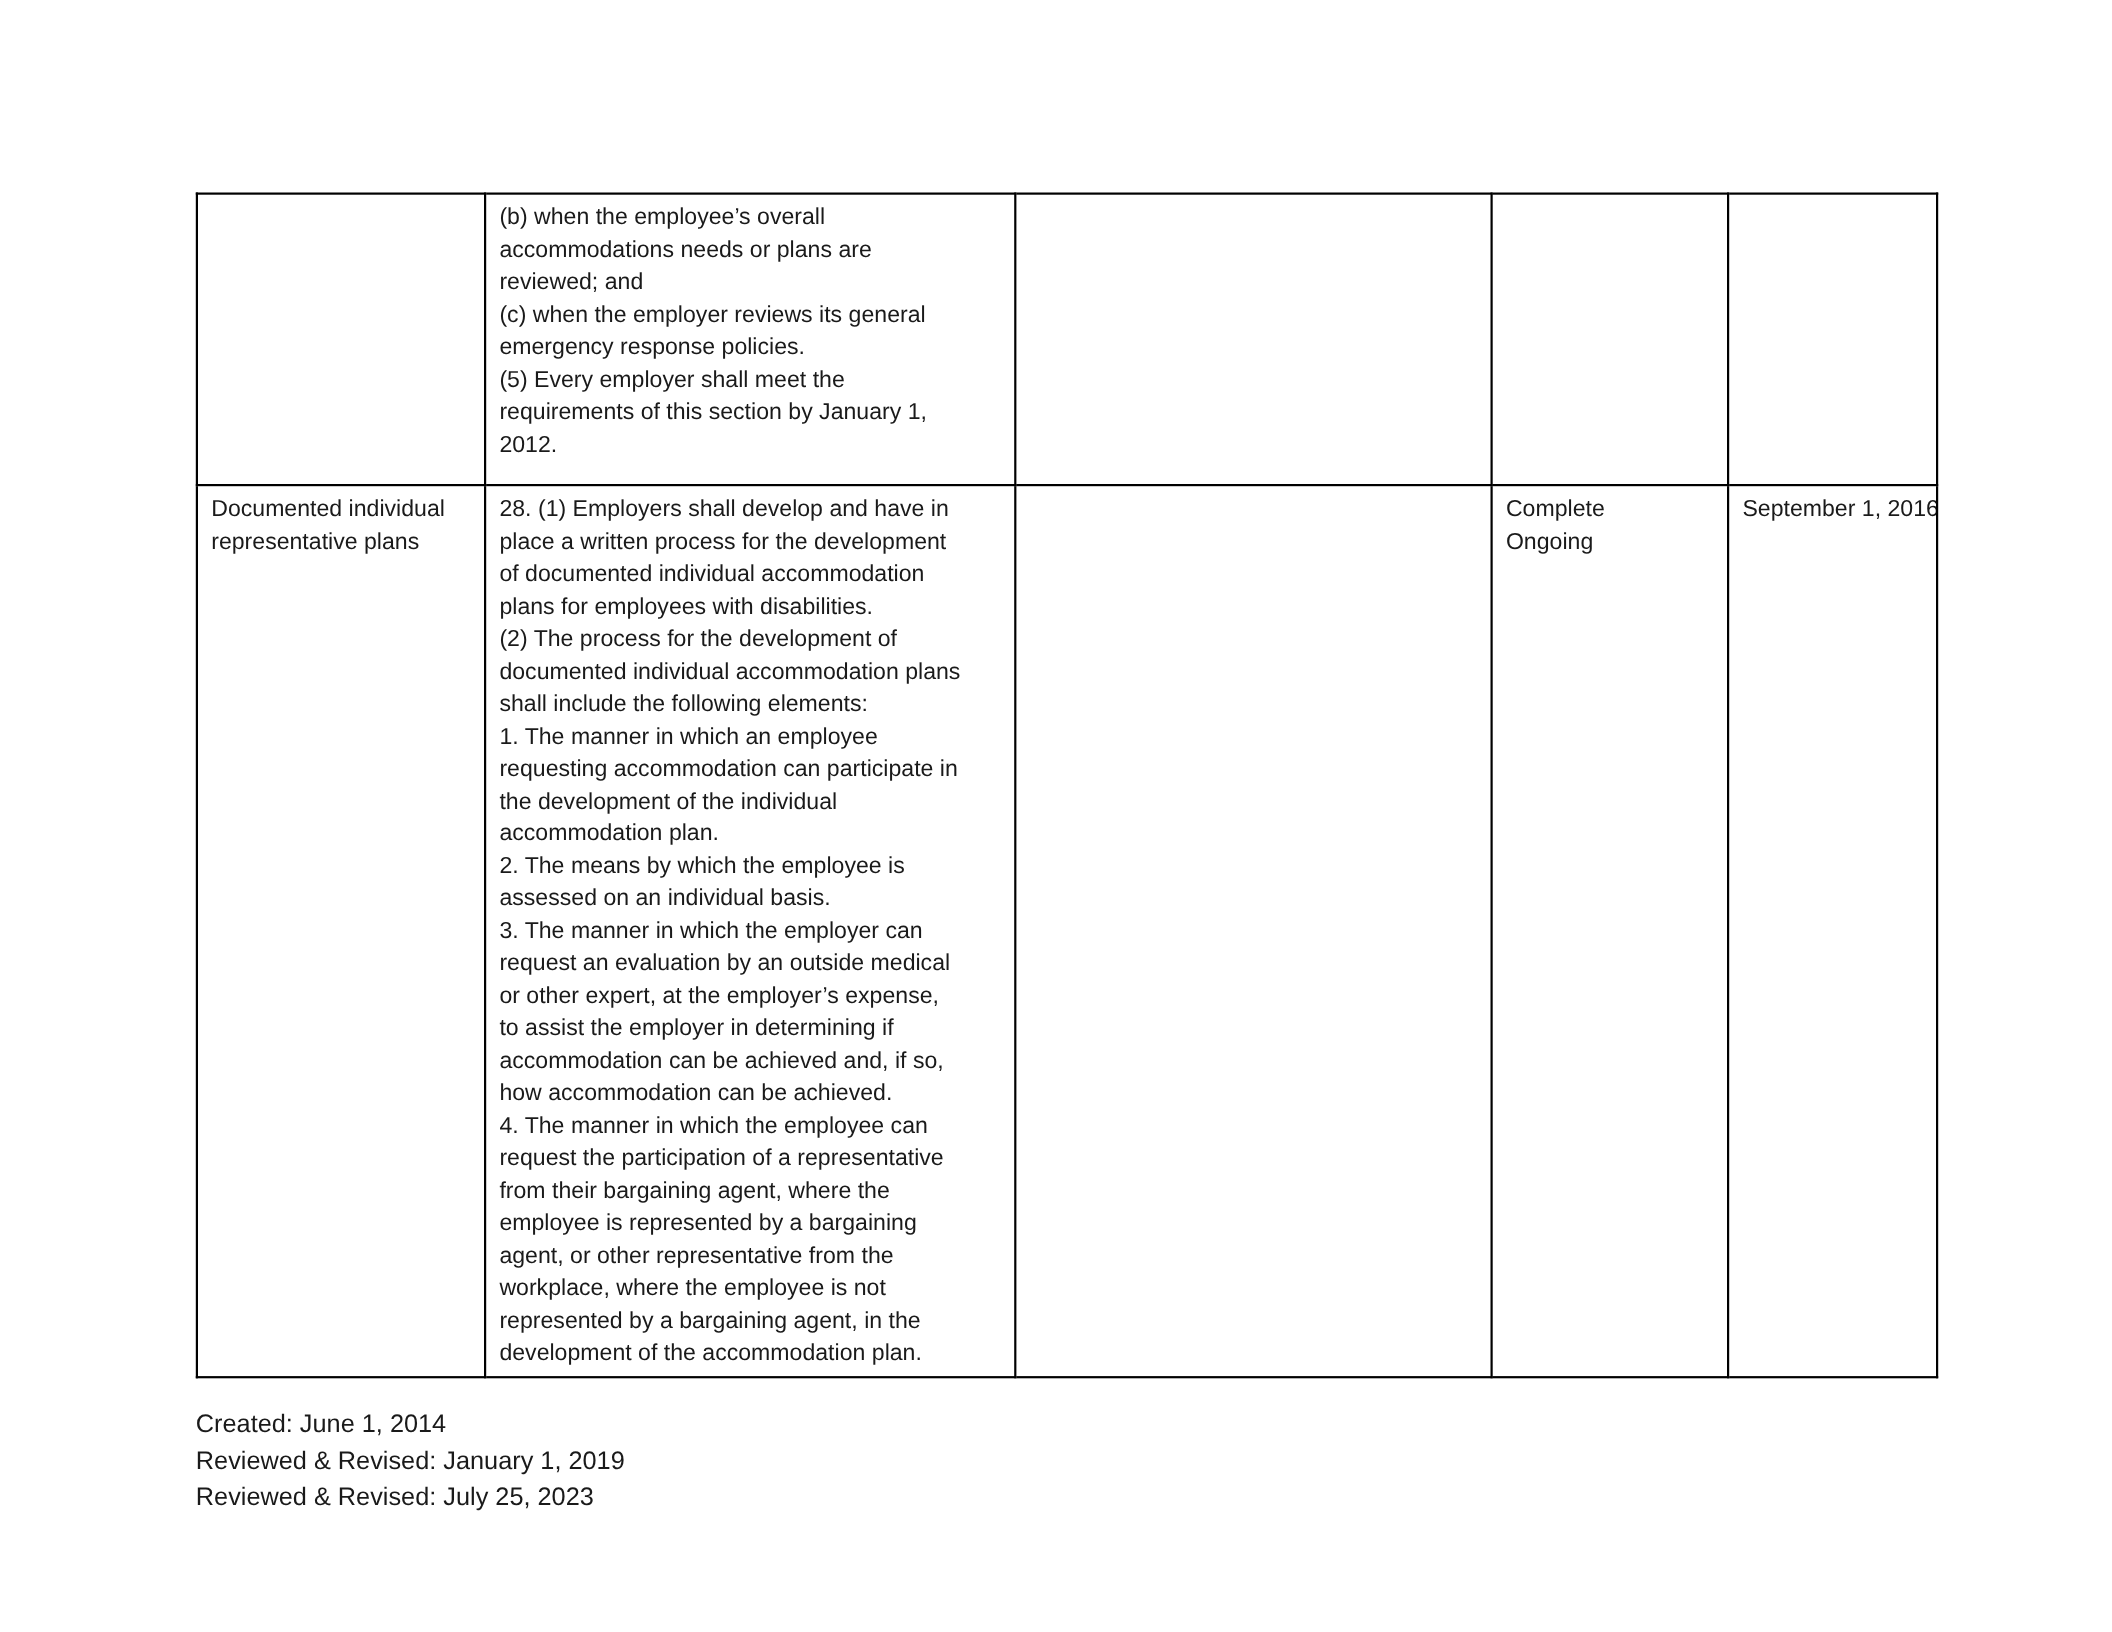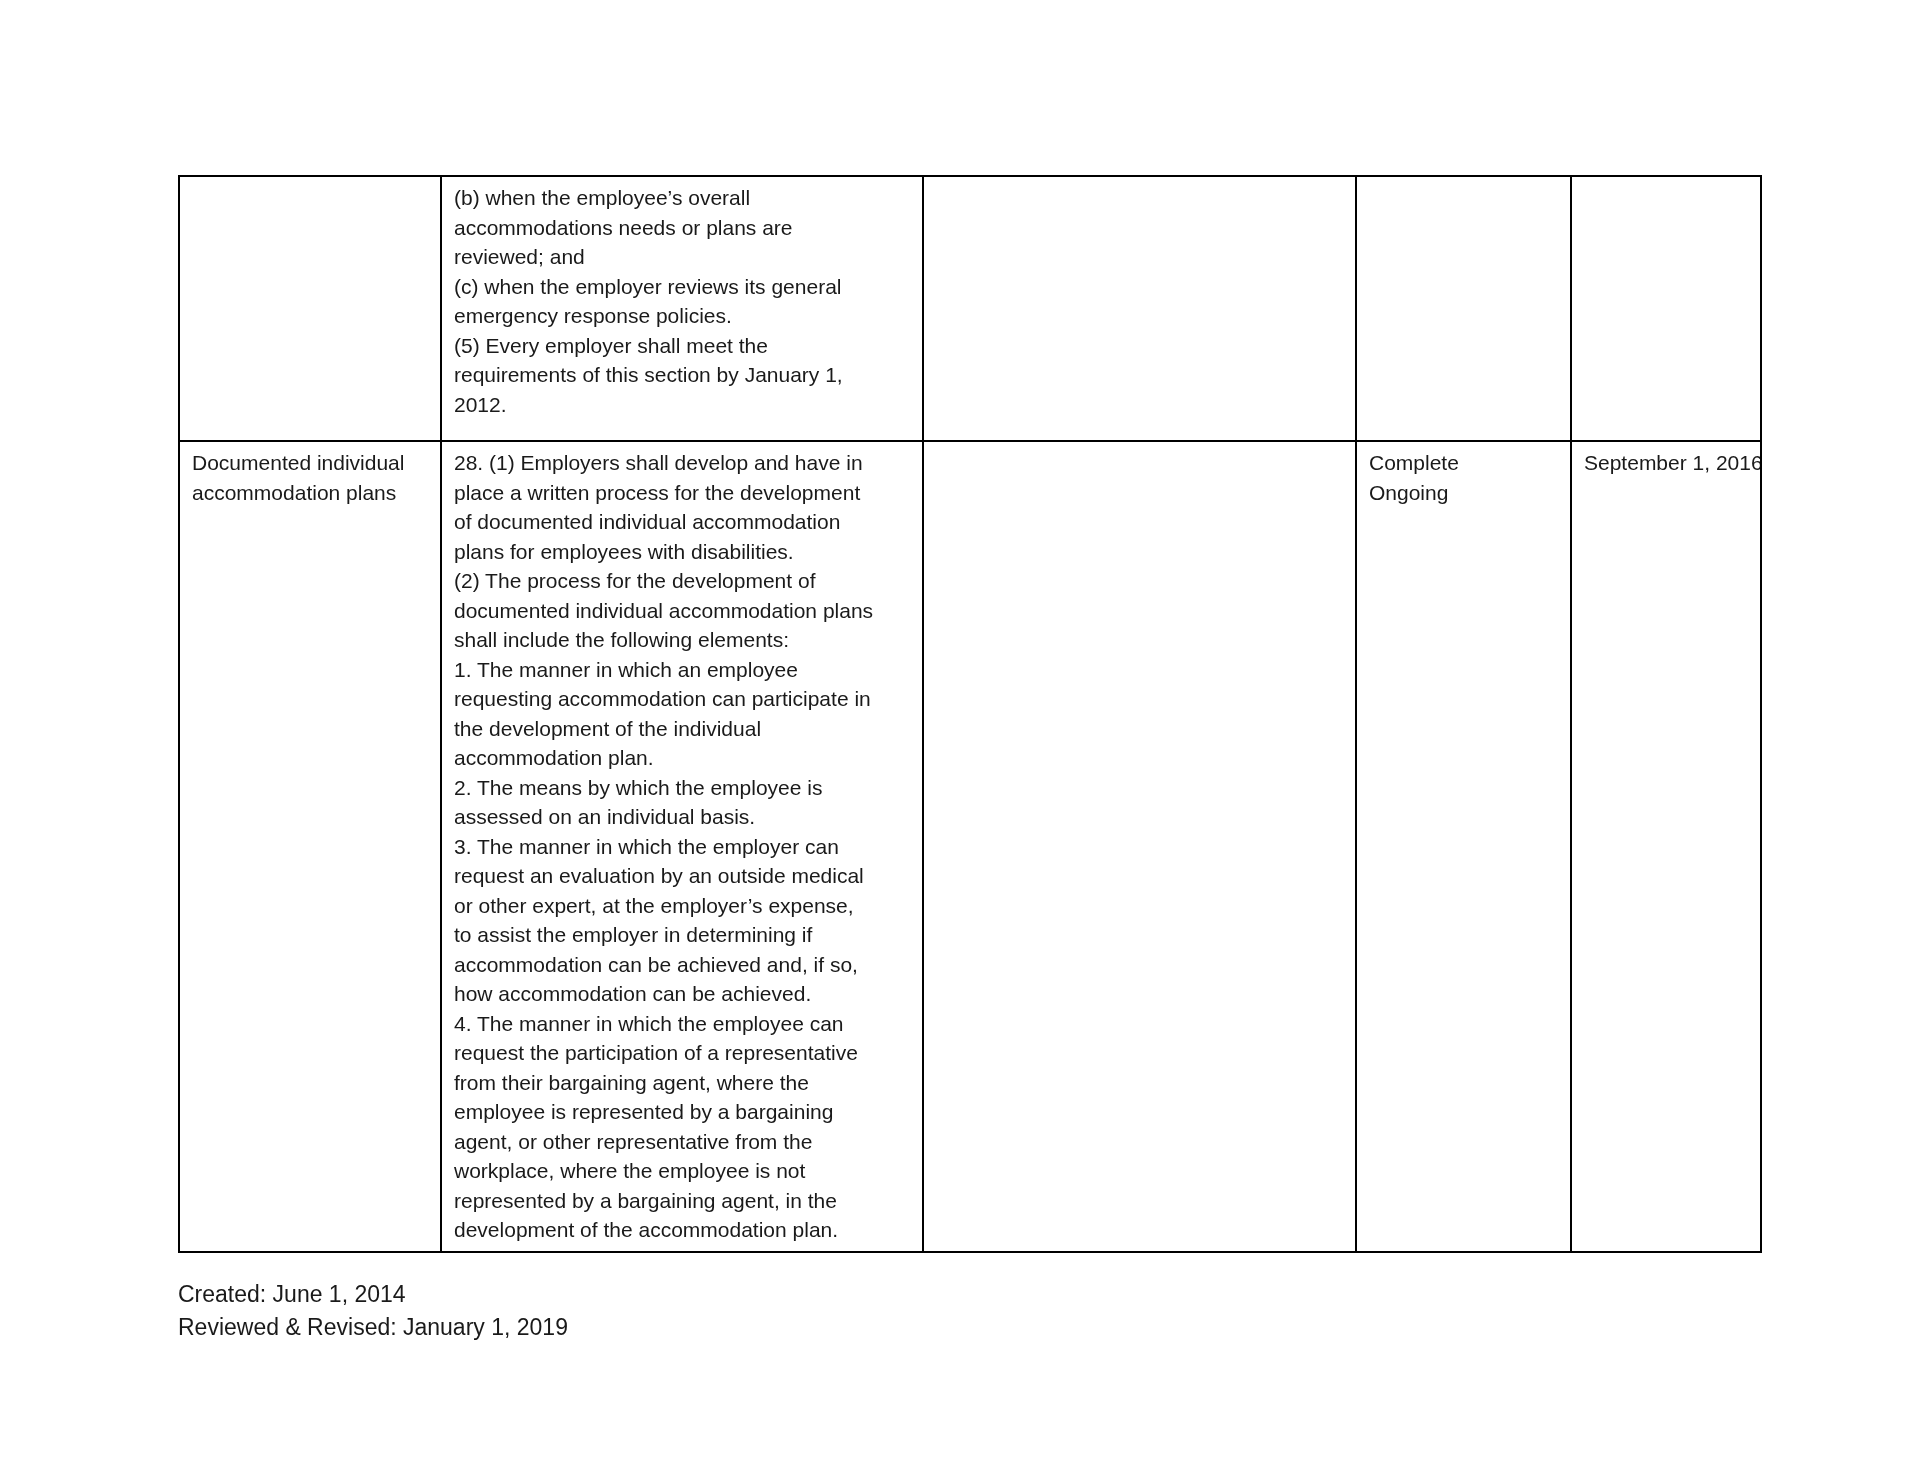--- a/index.html
+++ b/index.html
@@ -86,21 +86,21 @@
         <td>
             <div class="celltext"></div>
           </td>
         <td>
             <div class="celltext"></div>
           </td>
       </tr>
       <tr class="row-accommodation-plans">
         <td>
             <div class="celltext">Documented individual
-accommodation plans</div>
+representative plans</div>
           </td>
         <td>
             <div class="celltext"><b>28.</b><span> (1) Employers shall develop and have in
 place a written process for the development
 of documented individual accommodation
 plans for employees with disabilities.
 (2) The process for the development of
 documented individual accommodation plans
 shall include the following elements:
 1. The manner in which an employee
@@ -134,15 +134,16 @@
         <td>
             <div class="celltext">September 1, 2016</div>
           </td>
       </tr>
     </tbody>
   </table>
 
   <div class="footer">
     <div class="footer-line">Created: June 1, 2014</div>
     <div class="footer-line">Reviewed &amp; Revised: January 1, 2019</div>
+    <div class="footer-line">Reviewed &amp; Revised: July 25, 2023</div>
   </div>
 
 </div>
 
 </body></html>

